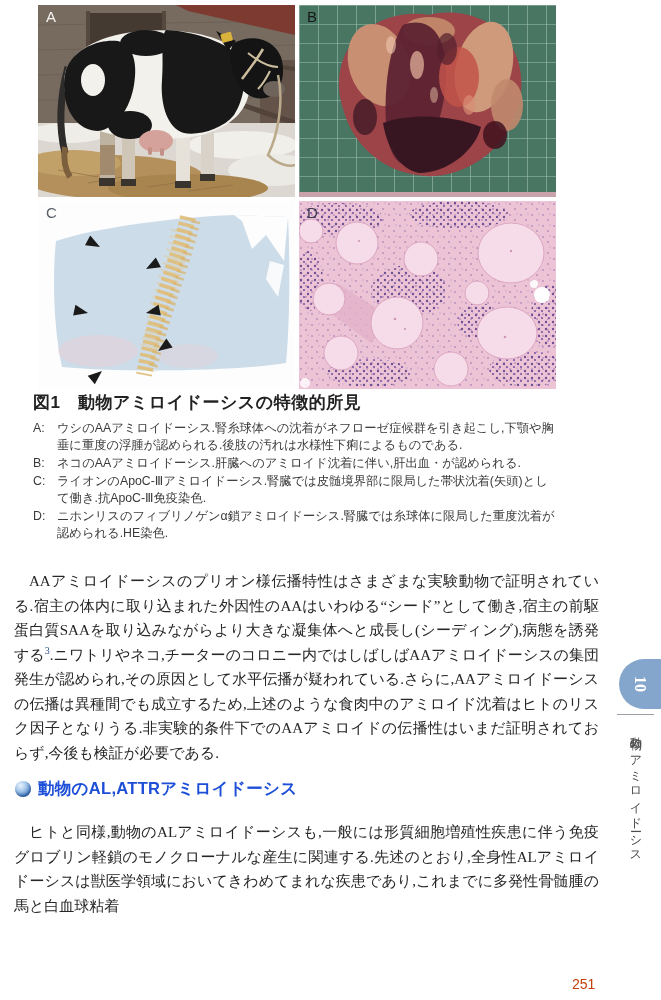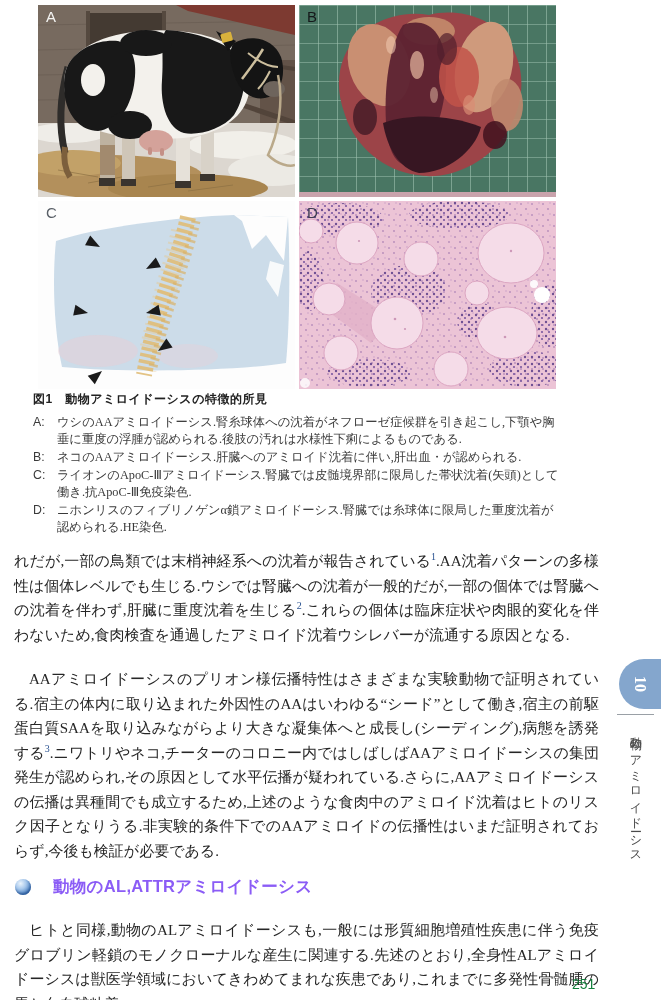--- a/index.html
+++ b/index.html
@@ -13,47 +13,47 @@
   .panel svg{display:block;width:100%;height:100%;}
   .plabel{position:absolute;top:3px;left:8px;font:15px "Liberation Sans","DejaVu Sans",sans-serif;}
   .plabel.a{color:#f4f4f2;}
   .plabel.b{color:#15181a;}
   .plabel.c{color:#5a6068;}
   .plabel.d{color:#3c3c50;}
 
   
   .caption{position:absolute;left:33px;top:391px;width:527px;
     font-family:"Liberation Sans","DejaVu Sans",sans-serif;color:#3a3a3a;}
-  .cap-title{font-weight:bold;font-size:12px;color:#222;margin:0 0 6px 0;letter-spacing:.5px;}
+  .cap-title{font-weight:bold;font-size:17px;color:#222;margin:0 0 6px 0;letter-spacing:.5px;}
   .leg{display:flex;font-size:12.3px;line-height:17px;margin:0 0 1px 0;}
   .leg .lab{flex:0 0 24px;}
-  .leg .txt{flex:1;font-family:Liberation Serif, serif;}
+  .leg .txt{flex:1;}
 
   
   .textcol{position:absolute;left:14px;top:549px;width:585px;}
   .bp{margin:0;font-size:15px;line-height:24.5px;color:#262626;text-align:justify;}
   .bp.indent{text-indent:1em;margin-top:20px;}
   sup.ref{color:#27508f;font-size:10px;line-height:0;}
   .sec-head{display:flex;align-items:center;gap:7px;margin:13px 0 6px 1px;}
   .ball{width:16px;height:16px;border-radius:50%;flex:0 0 16px;
     background:radial-gradient(circle at 35% 28%, #eaf3fc 0%, #a9c9ec 35%, #4a7fc0 72%, #2a5a9a 100%);
     box-shadow:inset -1px -2px 2px rgba(20,60,120,.45);}
-  .sec-title{font:bold 16.5px "Liberation Sans","DejaVu Sans",sans-serif;color:#8b5cf6;letter-spacing:.3px;margin-left:15px;}
+  .sec-title{font:bold 16.5px "Liberation Sans","DejaVu Sans",sans-serif;color:#1d4ed8;letter-spacing:.3px;}
 
   
   .chapter-tab{position:absolute;right:0;top:659px;width:42px;height:50px;
     background:#84a6cd;border-radius:26px 0 0 26px;}
   .chapter-tab .num{position:absolute;inset:0;display:flex;align-items:center;justify-content:center;
     transform:rotate(90deg);color:#fff;font:bold 16px "Liberation Serif","DejaVu Serif",serif;}
   .side-divider{position:absolute;right:7px;top:714px;width:37px;height:1px;background:#9aa0a6;}
   .side-title{position:absolute;right:17px;top:727px;writing-mode:vertical-rl;
     font:12px "Liberation Sans","DejaVu Sans",sans-serif;color:#4a4a4a;letter-spacing:2px;}
 
   
-  .pageno{position:absolute;left:572px;top:976px;font:14px "Liberation Sans","DejaVu Sans",sans-serif;color:#15803d;}
+  .pageno{position:absolute;left:572px;top:976px;font:14px "Liberation Sans","DejaVu Sans",sans-serif;color:#c2410c;}
 </style>
 </head>
 <body>
 
 <div class="page">
 
   <div class="figure-grid">
 
     <div class="panel">
       <svg viewBox="0 0 257 192" preserveAspectRatio="none">
@@ -238,21 +238,20 @@
       <span class="lab">C:</span>
       <span class="txt">ライオンのApoC-Ⅲアミロイドーシス.腎臓では皮髄境界部に限局した帯状沈着(矢頭)として働き.抗ApoC-Ⅲ免疫染色.</span>
     </div>
     <div class="leg">
       <span class="lab">D:</span>
       <span class="txt">ニホンリスのフィブリノゲンα鎖アミロイドーシス.腎臓では糸球体に限局した重度沈着が認められる.HE染色.</span>
     </div>
   </div>
 
   <div class="textcol">
-    <p class="bp"><span>れだが,一部の鳥類では末梢神経系への沈着が報告されている</span><sup class="ref">1</sup><span>.AA沈着パターンの多様性は個体レベルでも生じる.ウシでは腎臓への沈着が一般的だが,一部の個体では腎臓への沈着を伴わず,肝臓に重度沈着を生じる</span><sup class="ref">2</sup><span>.これらの個体は臨床症状や肉眼的変化を伴わないため,食肉検査を通過したアミロイド沈着ウシレバーが流通する原因となる.</span></p>
     <p class="bp indent"><span>AAアミロイドーシスのプリオン様伝播特性はさまざまな実験動物で証明されている.宿主の体内に取り込まれた外因性のAAはいわゆる“シード”として働き,宿主の前駆蛋白質SAAを取り込みながらより大きな凝集体へと成長し(シーディング),病態を誘発する</span><sup class="ref">3</sup><span>.ニワトリやネコ,チーターのコロニー内ではしばしばAAアミロイドーシスの集団発生が認められ,その原因として水平伝播が疑われている.さらに,AAアミロイドーシスの伝播は異種間でも成立するため,上述のような食肉中のアミロイド沈着はヒトのリスク因子となりうる.非実験的条件下でのAAアミロイドの伝播性はいまだ証明されておらず,今後も検証が必要である.</span></p>
 
     <div class="sec-head">
       <span class="ball"></span>
       <span class="sec-title">動物のAL,ATTRアミロイドーシス</span>
     </div>
 
     <p class="bp indent">ヒトと同様,動物のALアミロイドーシスも,一般には形質細胞増殖性疾患に伴う免疫グロブリン軽鎖のモノクローナルな産生に関連する.先述のとおり,全身性ALアミロイドーシスは獣医学領域においてきわめてまれな疾患であり,これまでに多発性骨髄腫の馬と白血球粘着</p>
   </div>
 

